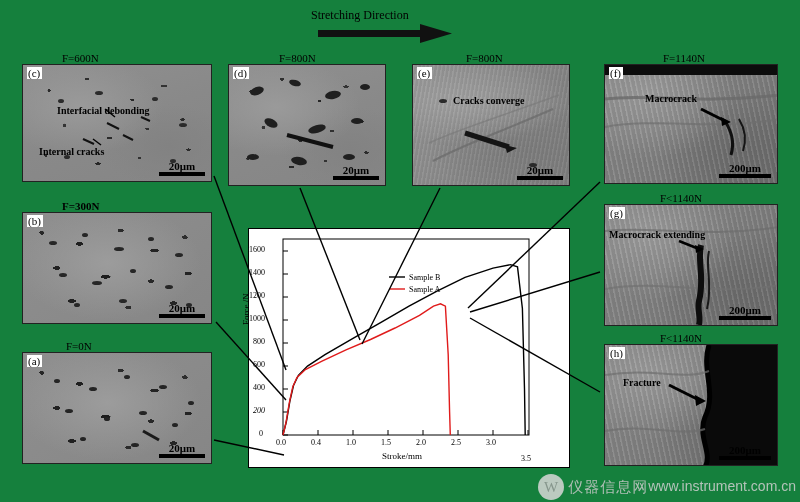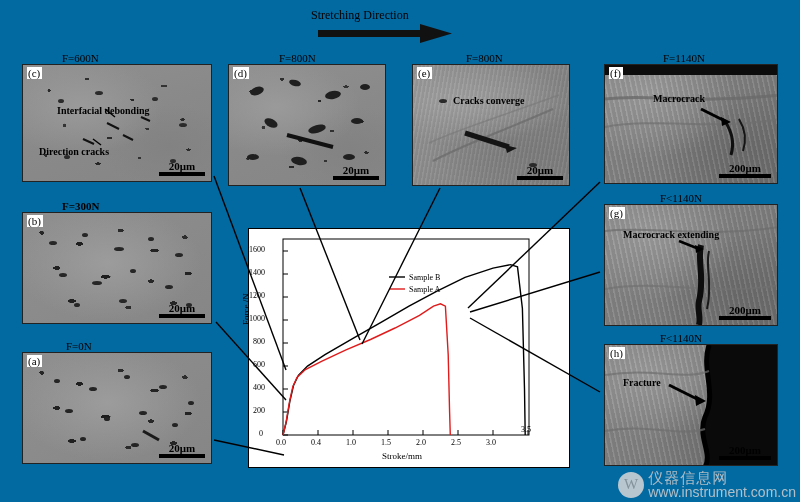--- a/index.html
+++ b/index.html
@@ -8,21 +8,21 @@
     background: #ffffff;
   }
   body {
     font-family: "Liberation Serif", serif;
   }
   #figure {
     position: relative;
     width: 800px;
     height: 502px;
     overflow: hidden;
-    background: #0369a1;
+    background: #15803d;
   }
   .panel {
     position: absolute;
     box-sizing: border-box;
     border: 1px solid #222;
     overflow: hidden;
   }
   .sem {
     position: absolute;
     inset: 0;
@@ -170,21 +170,20 @@
     background: #d8d8d8;
     color: #9a9a9a;
     font-size: 15px;
     display: flex;
     align-items: center;
     justify-content: center;
     font-family: "Liberation Serif", serif;
   }
   .wm-text {
     display: flex;
-    flex-direction: column;
     line-height: 1.05;
     justify-content: center;
   }
   .wm-cn {
     font-size: 15px;
     color: #c9c9c9;
     font-family: "Liberation Sans", sans-serif;
     letter-spacing: 1px;
   }
   .wm-en {
@@ -224,21 +223,21 @@
         <ellipse cx="132" cy="34" rx="3" ry="2"></ellipse>
         <ellipse cx="160" cy="60" rx="4" ry="2"></ellipse>
         <ellipse cx="44" cy="92" rx="3" ry="2"></ellipse>
         <ellipse cx="150" cy="96" rx="3" ry="2"></ellipse>
       </g>
       <path d="M92,52 l-10,-8" stroke="#000" stroke-width="1.4" fill="none"></path>
       <path d="M78,80 l-8,-6" stroke="#000" stroke-width="1.4" fill="none"></path>
     </svg>
     <div class="panel-label">(c)</div>
     <div class="anno" style="left:34px; top:40px;">Interfacial debonding</div>
-    <div class="anno" style="left:16px; top:81px;">Direction cracks</div>
+    <div class="anno" style="left:16px; top:81px;">Internal cracks</div>
     <div class="scalebar">
       <div class="txt">20μm</div>
       <div class="bar" style="width:44px;"></div>
     </div>
   </div>
 
   <div class="cond-label" style="left:62px; top:200px;font-weight:bold;">F=300N</div>
   <div class="panel" style="left:22px; top:212px; width:190px; height:112px;">
     <div class="sem tex-b"></div>
     <svg class="overlay" style="width:190px;height:112px">
@@ -342,40 +341,40 @@
     <svg class="overlay" style="width:174px;height:120px">
       <rect x="0" y="0" width="174" height="10" fill="#0c0c0c"></rect>
       <path d="M0,34 C40,28 90,40 174,30" stroke="#6a6a6a" stroke-width="3" fill="none" opacity="0.8"></path>
       <path d="M0,62 C50,52 110,66 174,54" stroke="#6f6f6f" stroke-width="2" fill="none" opacity="0.7"></path>
       <path d="M120,56 C126,66 130,76 126,90" stroke="#101010" stroke-width="3" fill="none"></path>
       <path d="M134,54 C140,64 142,74 138,86" stroke="#151515" stroke-width="2" fill="none"></path>
       <path d="M96,44 L120,56" stroke="#000" stroke-width="3" fill="none"></path>
       <path d="M116,52 l10,5 l-9,4 z" fill="#000"></path>
     </svg>
     <div class="panel-label">(f)</div>
-    <div class="anno" style="left:48px; top:28px;">Macrocrack</div>
+    <div class="anno" style="left:40px; top:28px;">Macrocrack</div>
     <div class="scalebar">
       <div class="txt">200μm</div>
       <div class="bar" style="width:50px;"></div>
     </div>
   </div>
 
   <div class="cond-label" style="left:660px; top:192px;">F&lt;1140N</div>
   <div class="panel" style="left:604px; top:204px; width:174px; height:122px;">
     <div class="sem tex-rough"></div>
     <svg class="overlay" style="width:174px;height:122px">
       <path d="M0,26 C40,20 100,34 174,22" stroke="#6c6c6c" stroke-width="2" fill="none" opacity="0.7"></path>
       <path d="M0,84 C56,74 110,92 174,80" stroke="#707070" stroke-width="2" fill="none" opacity="0.7"></path>
       <path d="M96,40 C92,56 100,72 94,96 C92,104 96,112 94,120" stroke="#0d0d0d" stroke-width="6" fill="none"></path>
       <path d="M104,46 C100,62 108,78 102,104" stroke="#1a1a1a" stroke-width="2" fill="none"></path>
       <path d="M74,36 L94,44" stroke="#000" stroke-width="2.5" fill="none"></path>
       <path d="M90,40 l9,4 l-8,4 z" fill="#000"></path>
     </svg>
     <div class="panel-label">(g)</div>
-    <div class="anno" style="left:18px; top:24px;">Macrocrack extending</div>
+    <div class="anno" style="left:4px; top:24px;">Macrocrack extending</div>
     <div class="scalebar">
       <div class="txt">200μm</div>
       <div class="bar" style="width:50px;"></div>
     </div>
   </div>
 
   <div class="cond-label" style="left:660px; top:332px;">F&lt;1140N</div>
   <div class="panel" style="left:604px; top:344px; width:174px; height:122px;">
     <div class="sem tex-rough"></div>
     <svg class="overlay" style="width:174px;height:122px">
@@ -428,37 +427,37 @@
 
       <g>
         <line x1="140" y1="48" x2="156" y2="48" stroke="#000000" stroke-width="1.4"></line>
         <text class="legend-txt" x="160" y="51">Sample B</text>
         <line x1="140" y1="60" x2="156" y2="60" stroke="#e01b1b" stroke-width="1.4"></line>
         <text class="legend-txt" x="160" y="63">Sample A</text>
       </g>
     </svg>
 
     <div class="tick-label" style="left:10px; top:200px;">0</div>
-    <div class="tick-label" style="left:4px; top:177px;">200</div>
+    <div class="tick-label" style="left:4px; top:177px;font-style:italic;">200</div>
     <div class="tick-label" style="left:4px; top:154px;">400</div>
     <div class="tick-label" style="left:4px; top:131px;">600</div>
     <div class="tick-label" style="left:4px; top:108px;">800</div>
     <div class="tick-label" style="left:0px; top:85px;">1000</div>
     <div class="tick-label" style="left:0px; top:62px;">1200</div>
     <div class="tick-label" style="left:0px; top:39px;">1400</div>
     <div class="tick-label" style="left:0px; top:16px;">1600</div>
 
     <div class="tick-label" style="left:27px; top:209px;">0.0</div>
     <div class="tick-label" style="left:62px; top:209px;">0.4</div>
     <div class="tick-label" style="left:97px; top:209px;">1.0</div>
     <div class="tick-label" style="left:132px; top:209px;">1.5</div>
     <div class="tick-label" style="left:167px; top:209px;">2.0</div>
     <div class="tick-label" style="left:202px; top:209px;">2.5</div>
     <div class="tick-label" style="left:237px; top:209px;">3.0</div>
-    <div class="tick-label" style="left:272px; top:196px;">3.5</div>
+    <div class="tick-label" style="left:272px; top:225px;">3.5</div>
 
     <div class="axis-title" style="left:-8px; top:96px; transform:rotate(-90deg); transform-origin:left top;">Force /N</div>
     <div class="axis-title" style="left:133px; top:222px;">Stroke/mm</div>
   </div>
 
   <svg class="overlay">
 
     <g>
       <polygon points="318,30 420,30 420,24 452,33.5 420,43 420,37 318,37" fill="#111"></polygon>
     </g>

